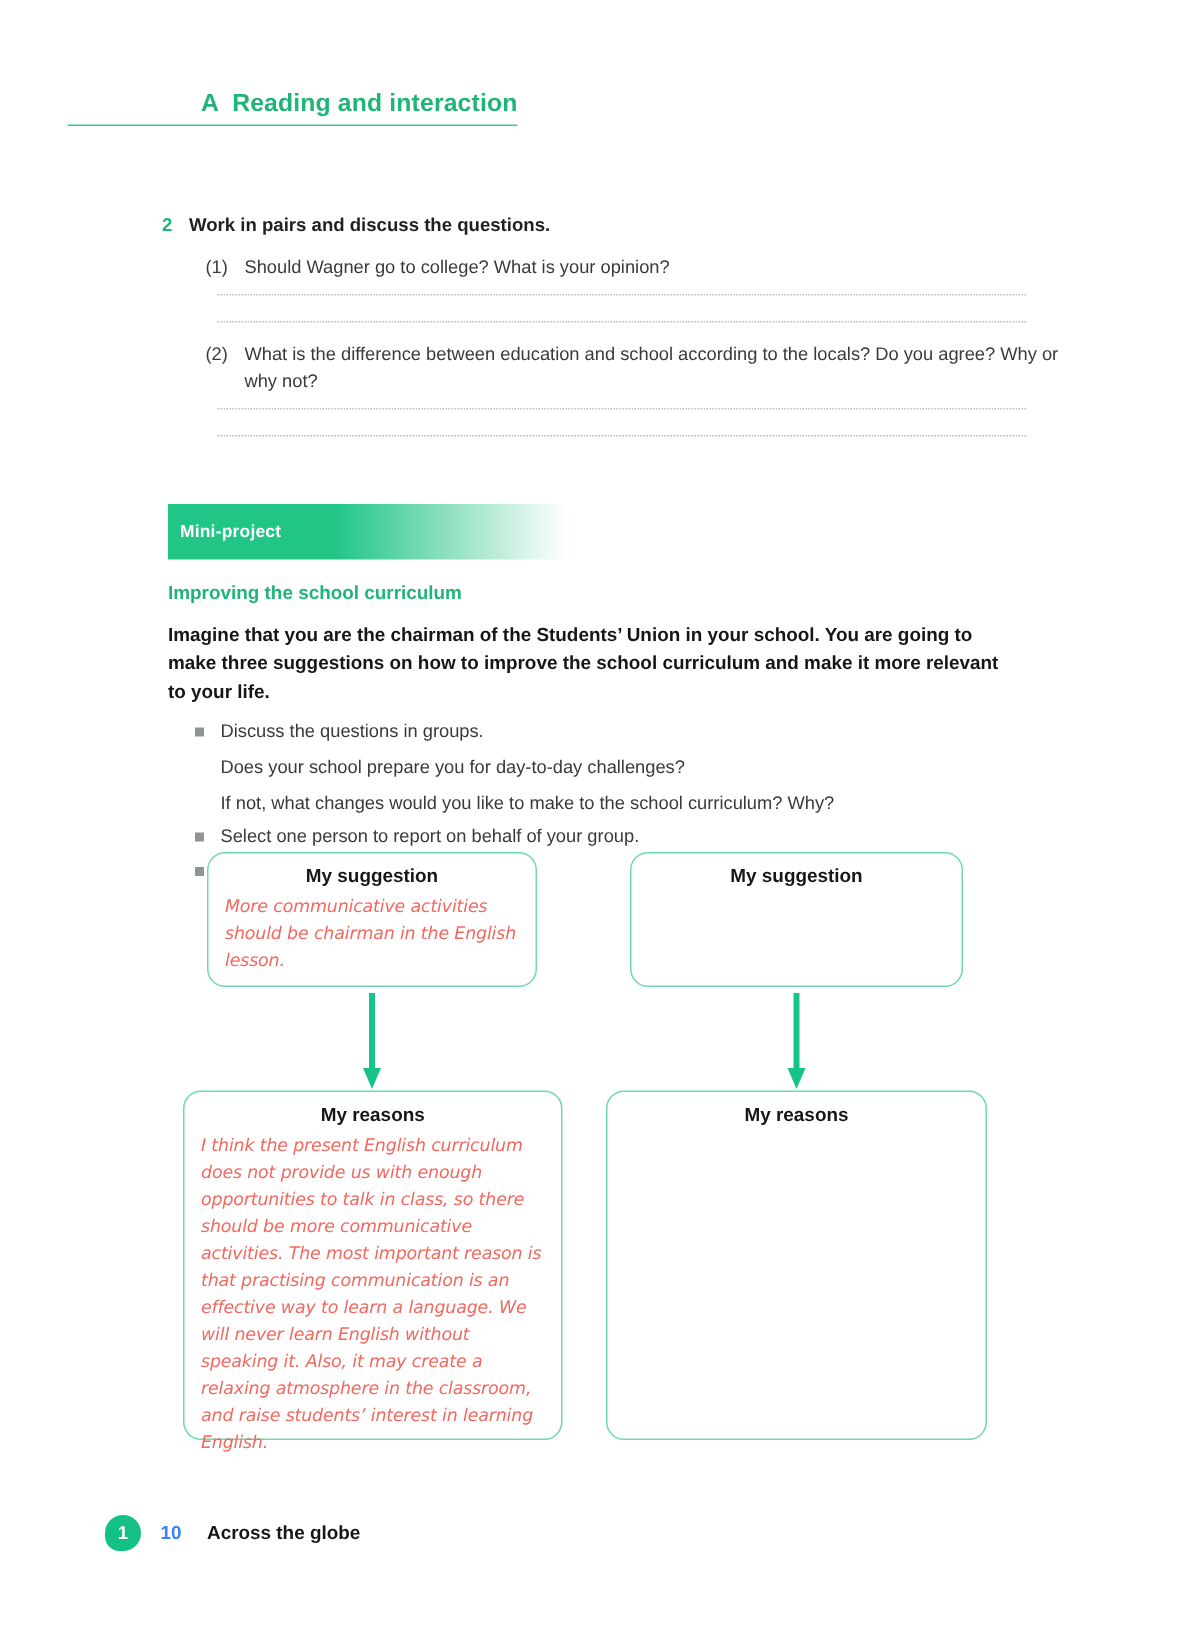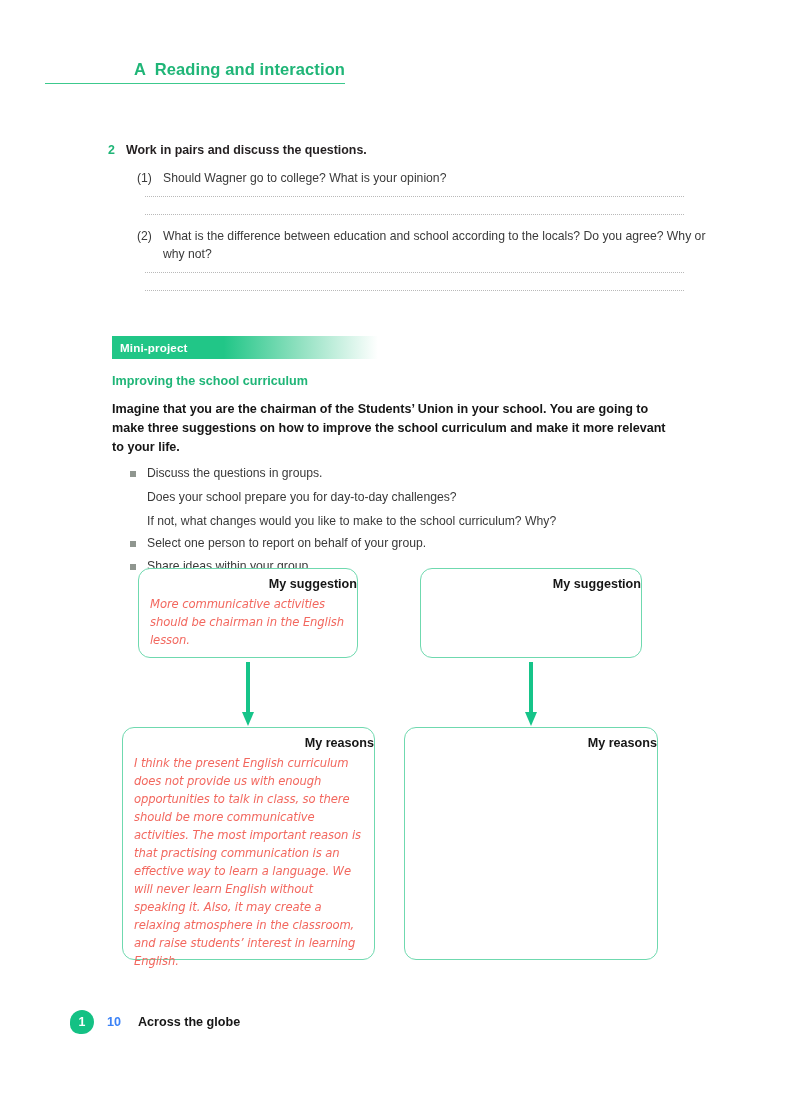--- a/index.html
+++ b/index.html
@@ -88,21 +88,21 @@
 
   
   .mini-project-wrap {
     position: absolute;
     left: 112px;
     top: 336px;
     width: 580px;
   }
   .mp-banner {
     width: 266px;
-    height: 23px;
+    height: 37px;
     background: linear-gradient(to right, #21c687 0%, #21c687 42%, #8ee0bf 70%, #ffffff 100%);
     display: flex;
     align-items: center;
     padding-left: 8px;
     box-sizing: border-box;
   }
   .mp-banner-label {
     color: #ffffff;
     font-size: 11.6px;
     font-weight: bold;
@@ -164,21 +164,21 @@
   }
   .box {
     position: absolute;
     border: 1.4px solid #6fd9af;
     border-radius: 12px;
     background: #ffffff;
     box-sizing: border-box;
     pointer-events: auto;
   }
   .box-title {
-    text-align: right;
+    text-align: center;
     font-size: 12.6px;
     font-weight: bold;
     color: #161616;
     margin-top: 8px;
   }
   .box-hand {
     margin: 5px 10px 0 11px;
     font-size: 11.6px;
     line-height: 1.55;
     color: #f2685f;

